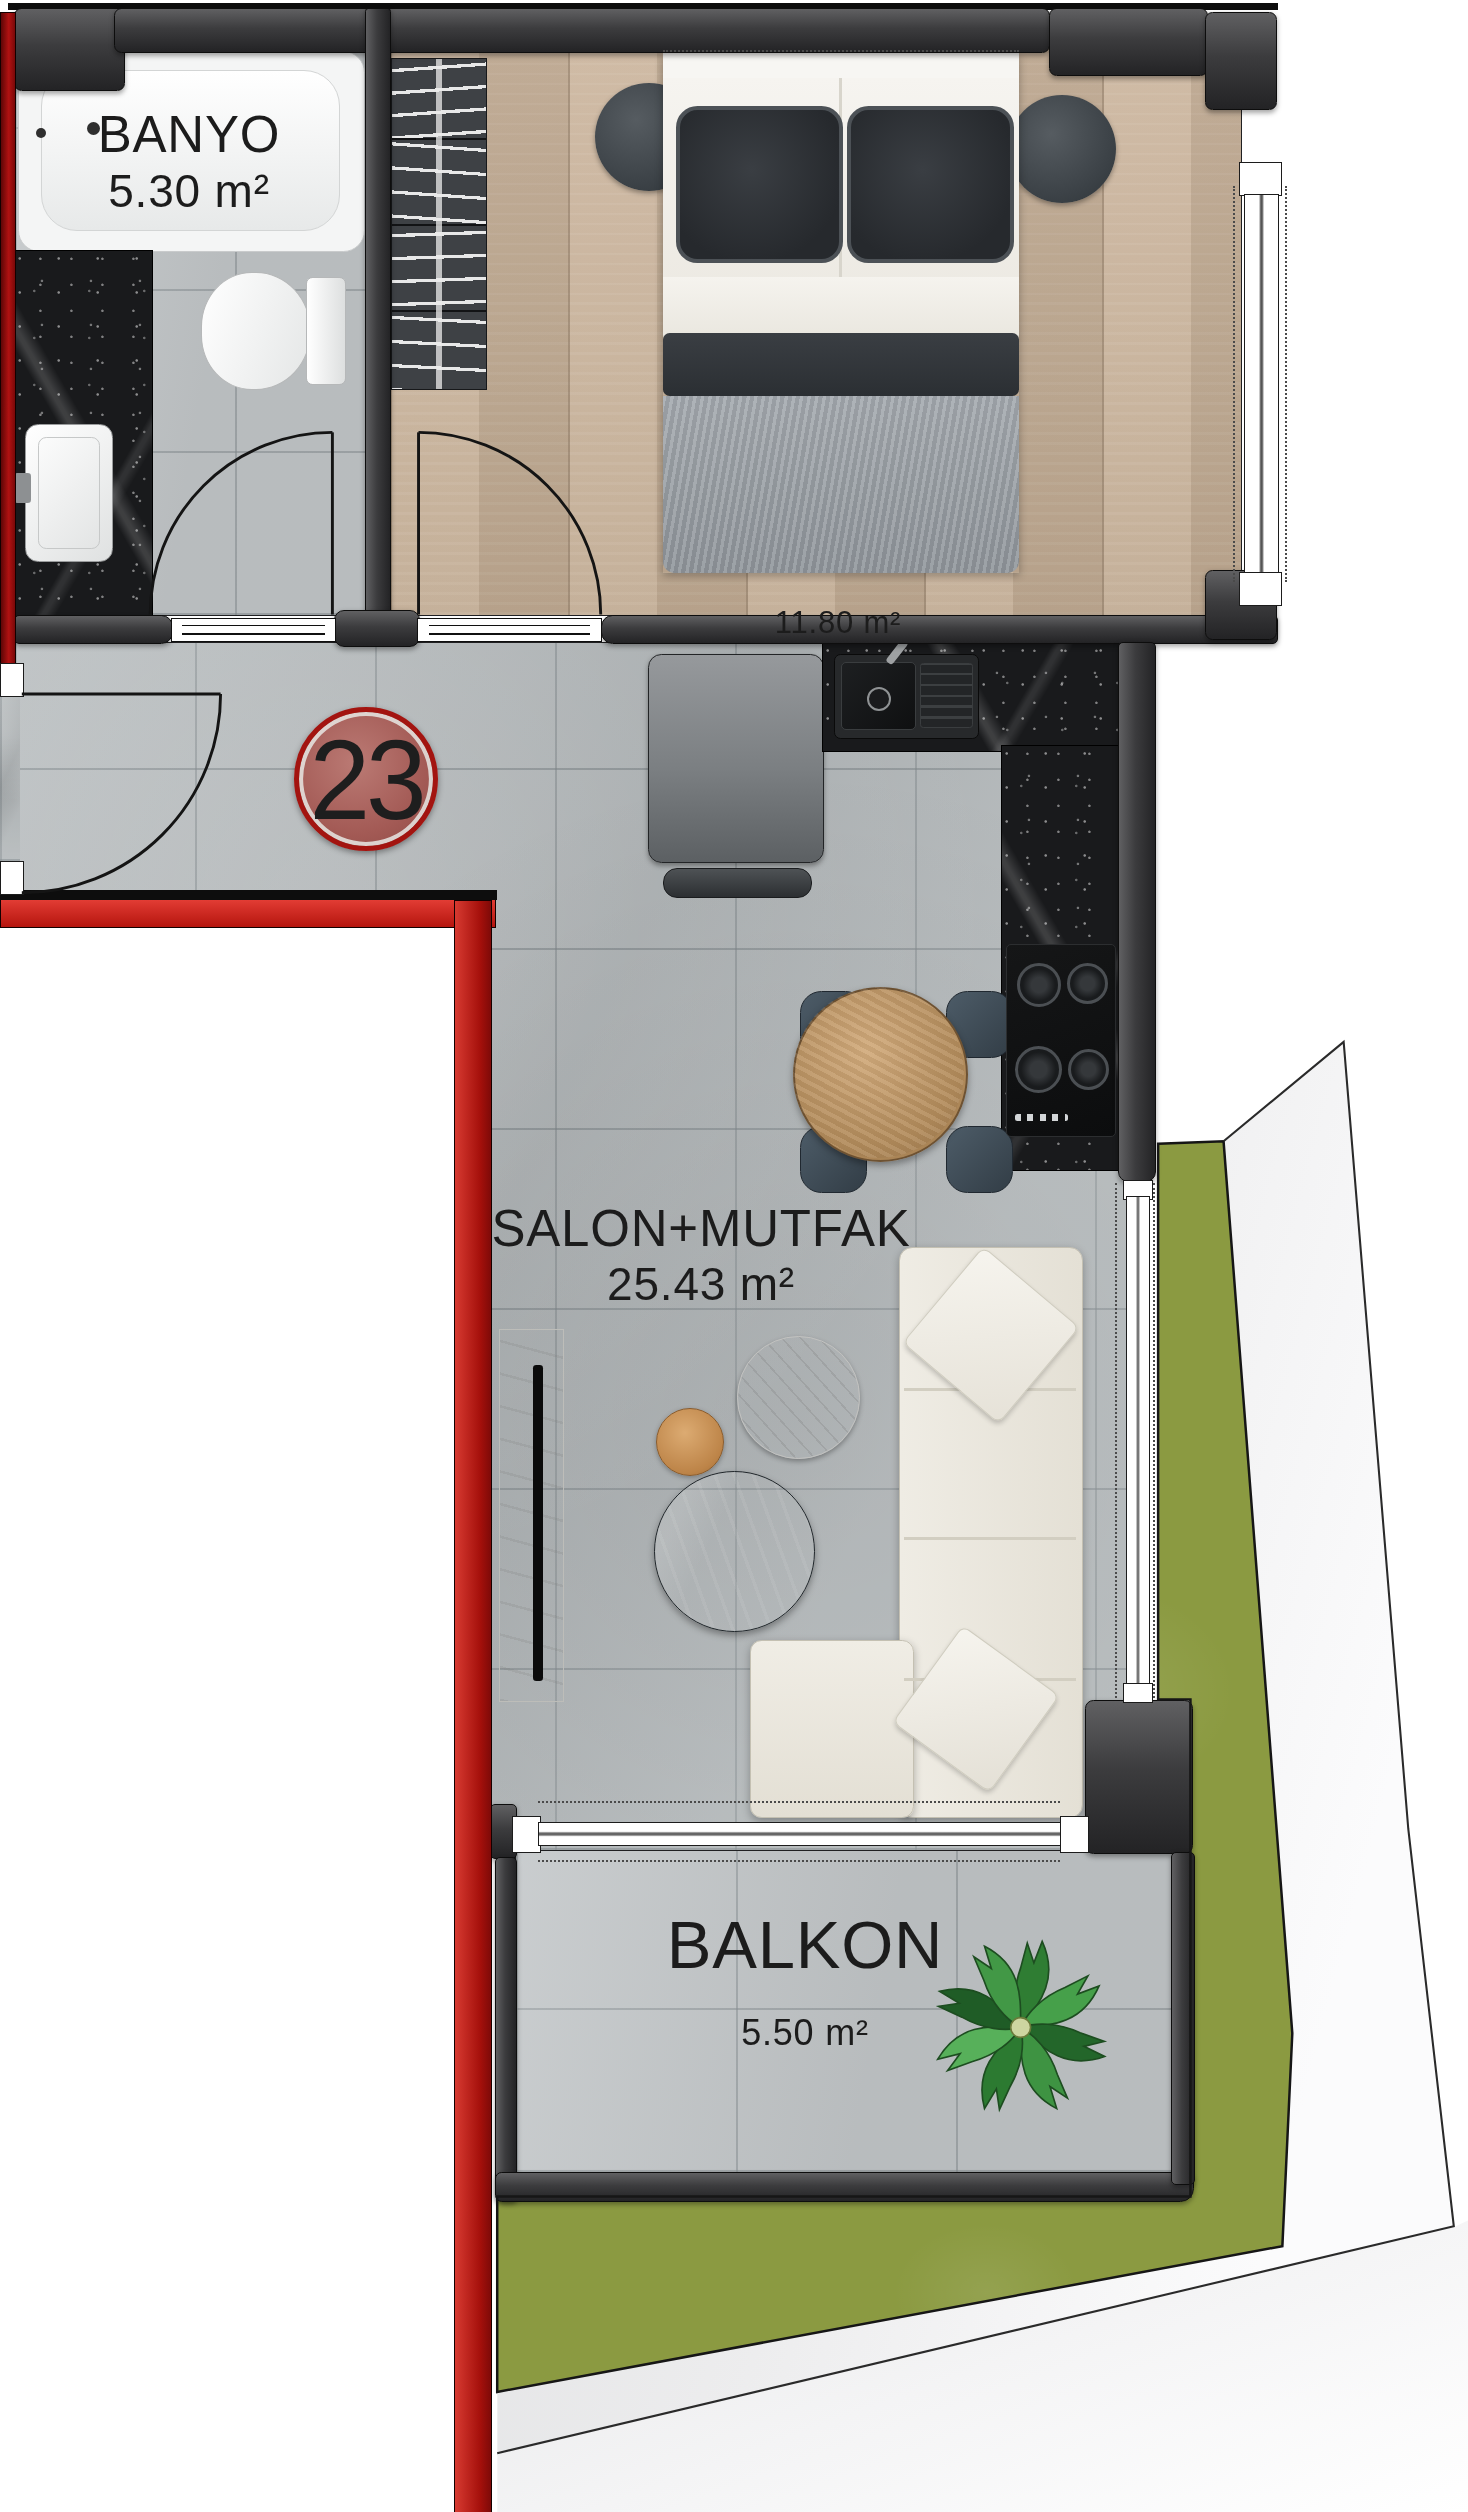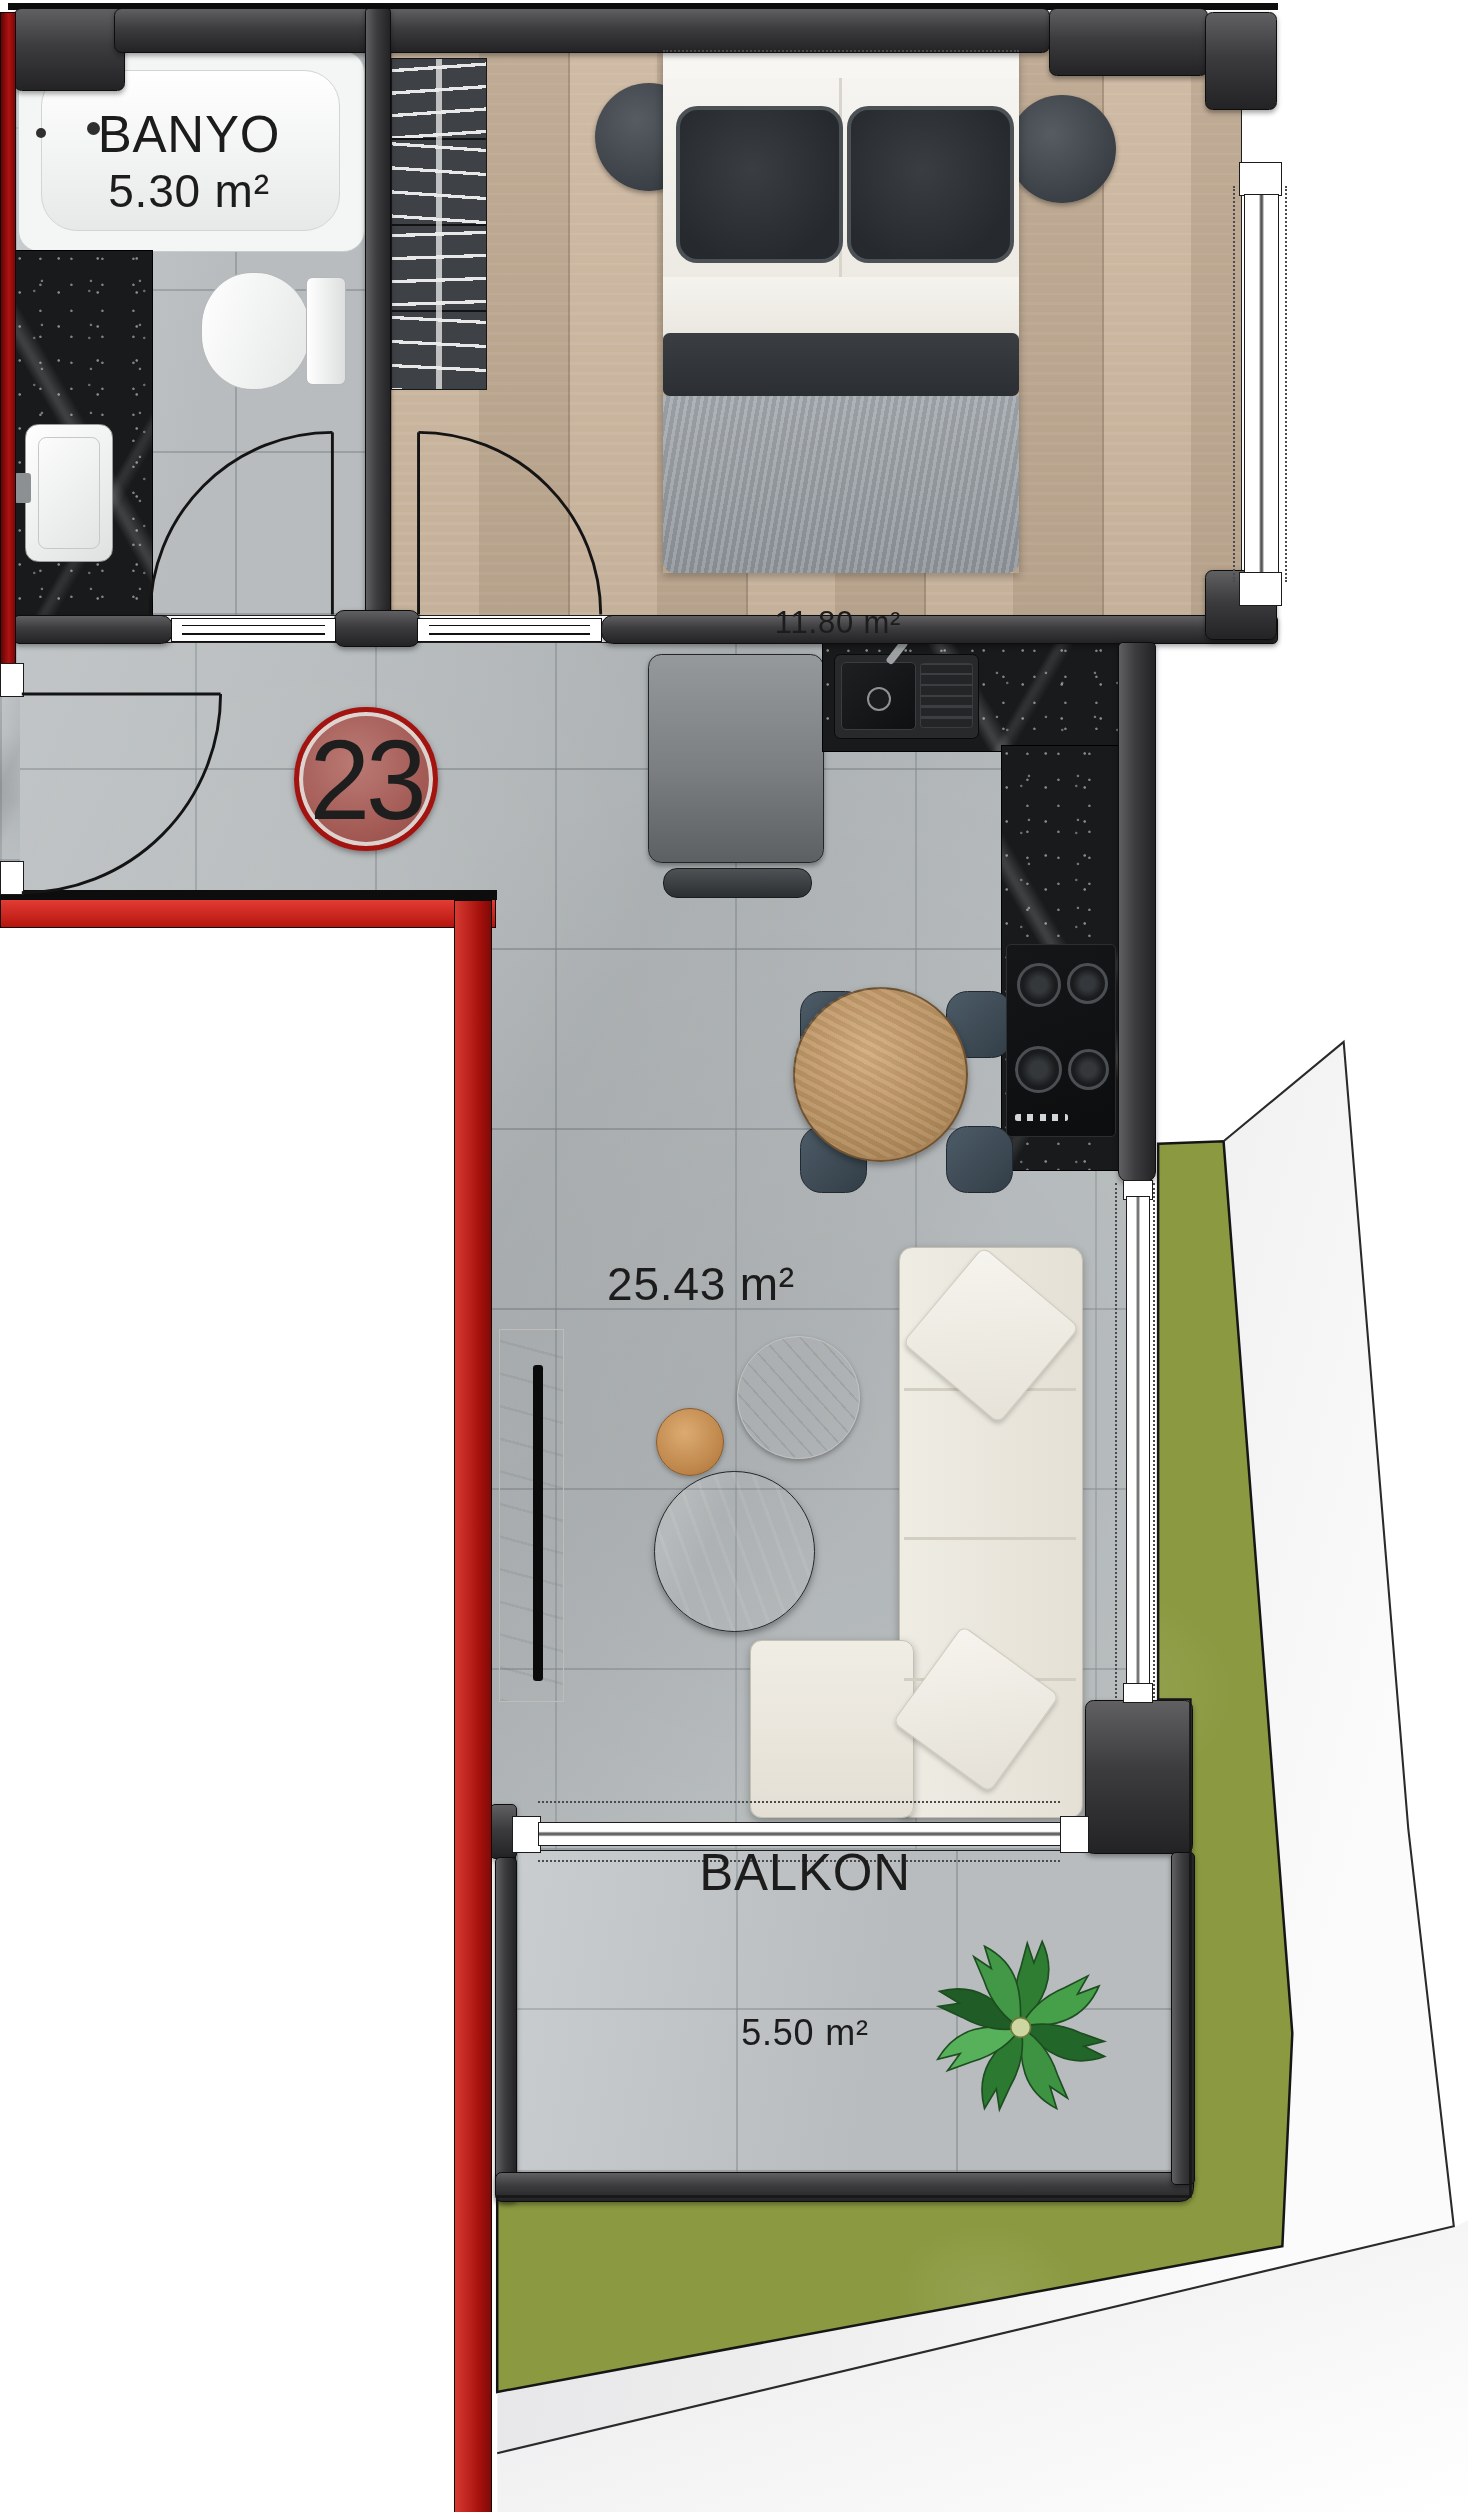--- a/index.html
+++ b/index.html
@@ -238,22 +238,23 @@
   <div class="abs" style="left:294px;top:707px;width:134px;height:134px;border-radius:50%;z-index:65;
               background:radial-gradient(circle at 42% 38%,#bb7a74,#a35a55 62%,#8e4a45);
               border:5.8px solid #a31410;box-shadow:inset 0 0 0 4.1px rgba(232,232,228,.85),0 2.5px 6.6px rgba(0,0,0,.4);
               display:flex;align-items:center;justify-content:center">
     <span style="font-size:109px;color:#1e1e1e;letter-spacing:-4.1px;transform:scaleY(1.04);line-height:1">23</span>
   </div>
 
   <div class="lbl" style="left:189px;top:134px;font-size:51px">BANYO</div>
   <div class="lbl" style="left:189px;top:191px;font-size:46px">5.30 m²</div>
   <div class="lbl" style="left:838px;top:623px;font-size:31px">11.80 m²</div>
+  <div class="lbl" style="left:701px;top:1228px;font-size:51px">SALON+MUTFAK</div>
   <div class="lbl" style="left:701px;top:1284px;font-size:46px">25.43 m²</div>
-  <div class="lbl" style="left:805px;top:1872px;font-size:51px">BALKON</div>
+  <div class="lbl" style="left:805px;top:1944px;font-size:67px">BALKON</div>
   <div class="lbl" style="left:805px;top:2033px;font-size:36px">5.50 m²</div>
 
   <svg class="overlay" width="1469" height="2512" viewBox="0 0 1773 3033">
 
     <polygon points="1398,1381 1477,1378 1560,2455 1548,2712 600,2888 600,2652 1437,2652 1437,2052 1398,2052" fill="none" stroke="#161616" stroke-width="3"></polygon>
     <polyline points="1477,1378 1622,1258 1700,2208 1755,2688 600,2962" fill="none" stroke="#2a2a2a" stroke-width="2.5"></polyline>
 
     <g stroke="#141414" stroke-width="3.5" fill="none">
       <line x1="401" y1="742" x2="401" y2="522"></line>
       <path d="M 401 522 A 220 220 0 0 0 181 742"></path>

